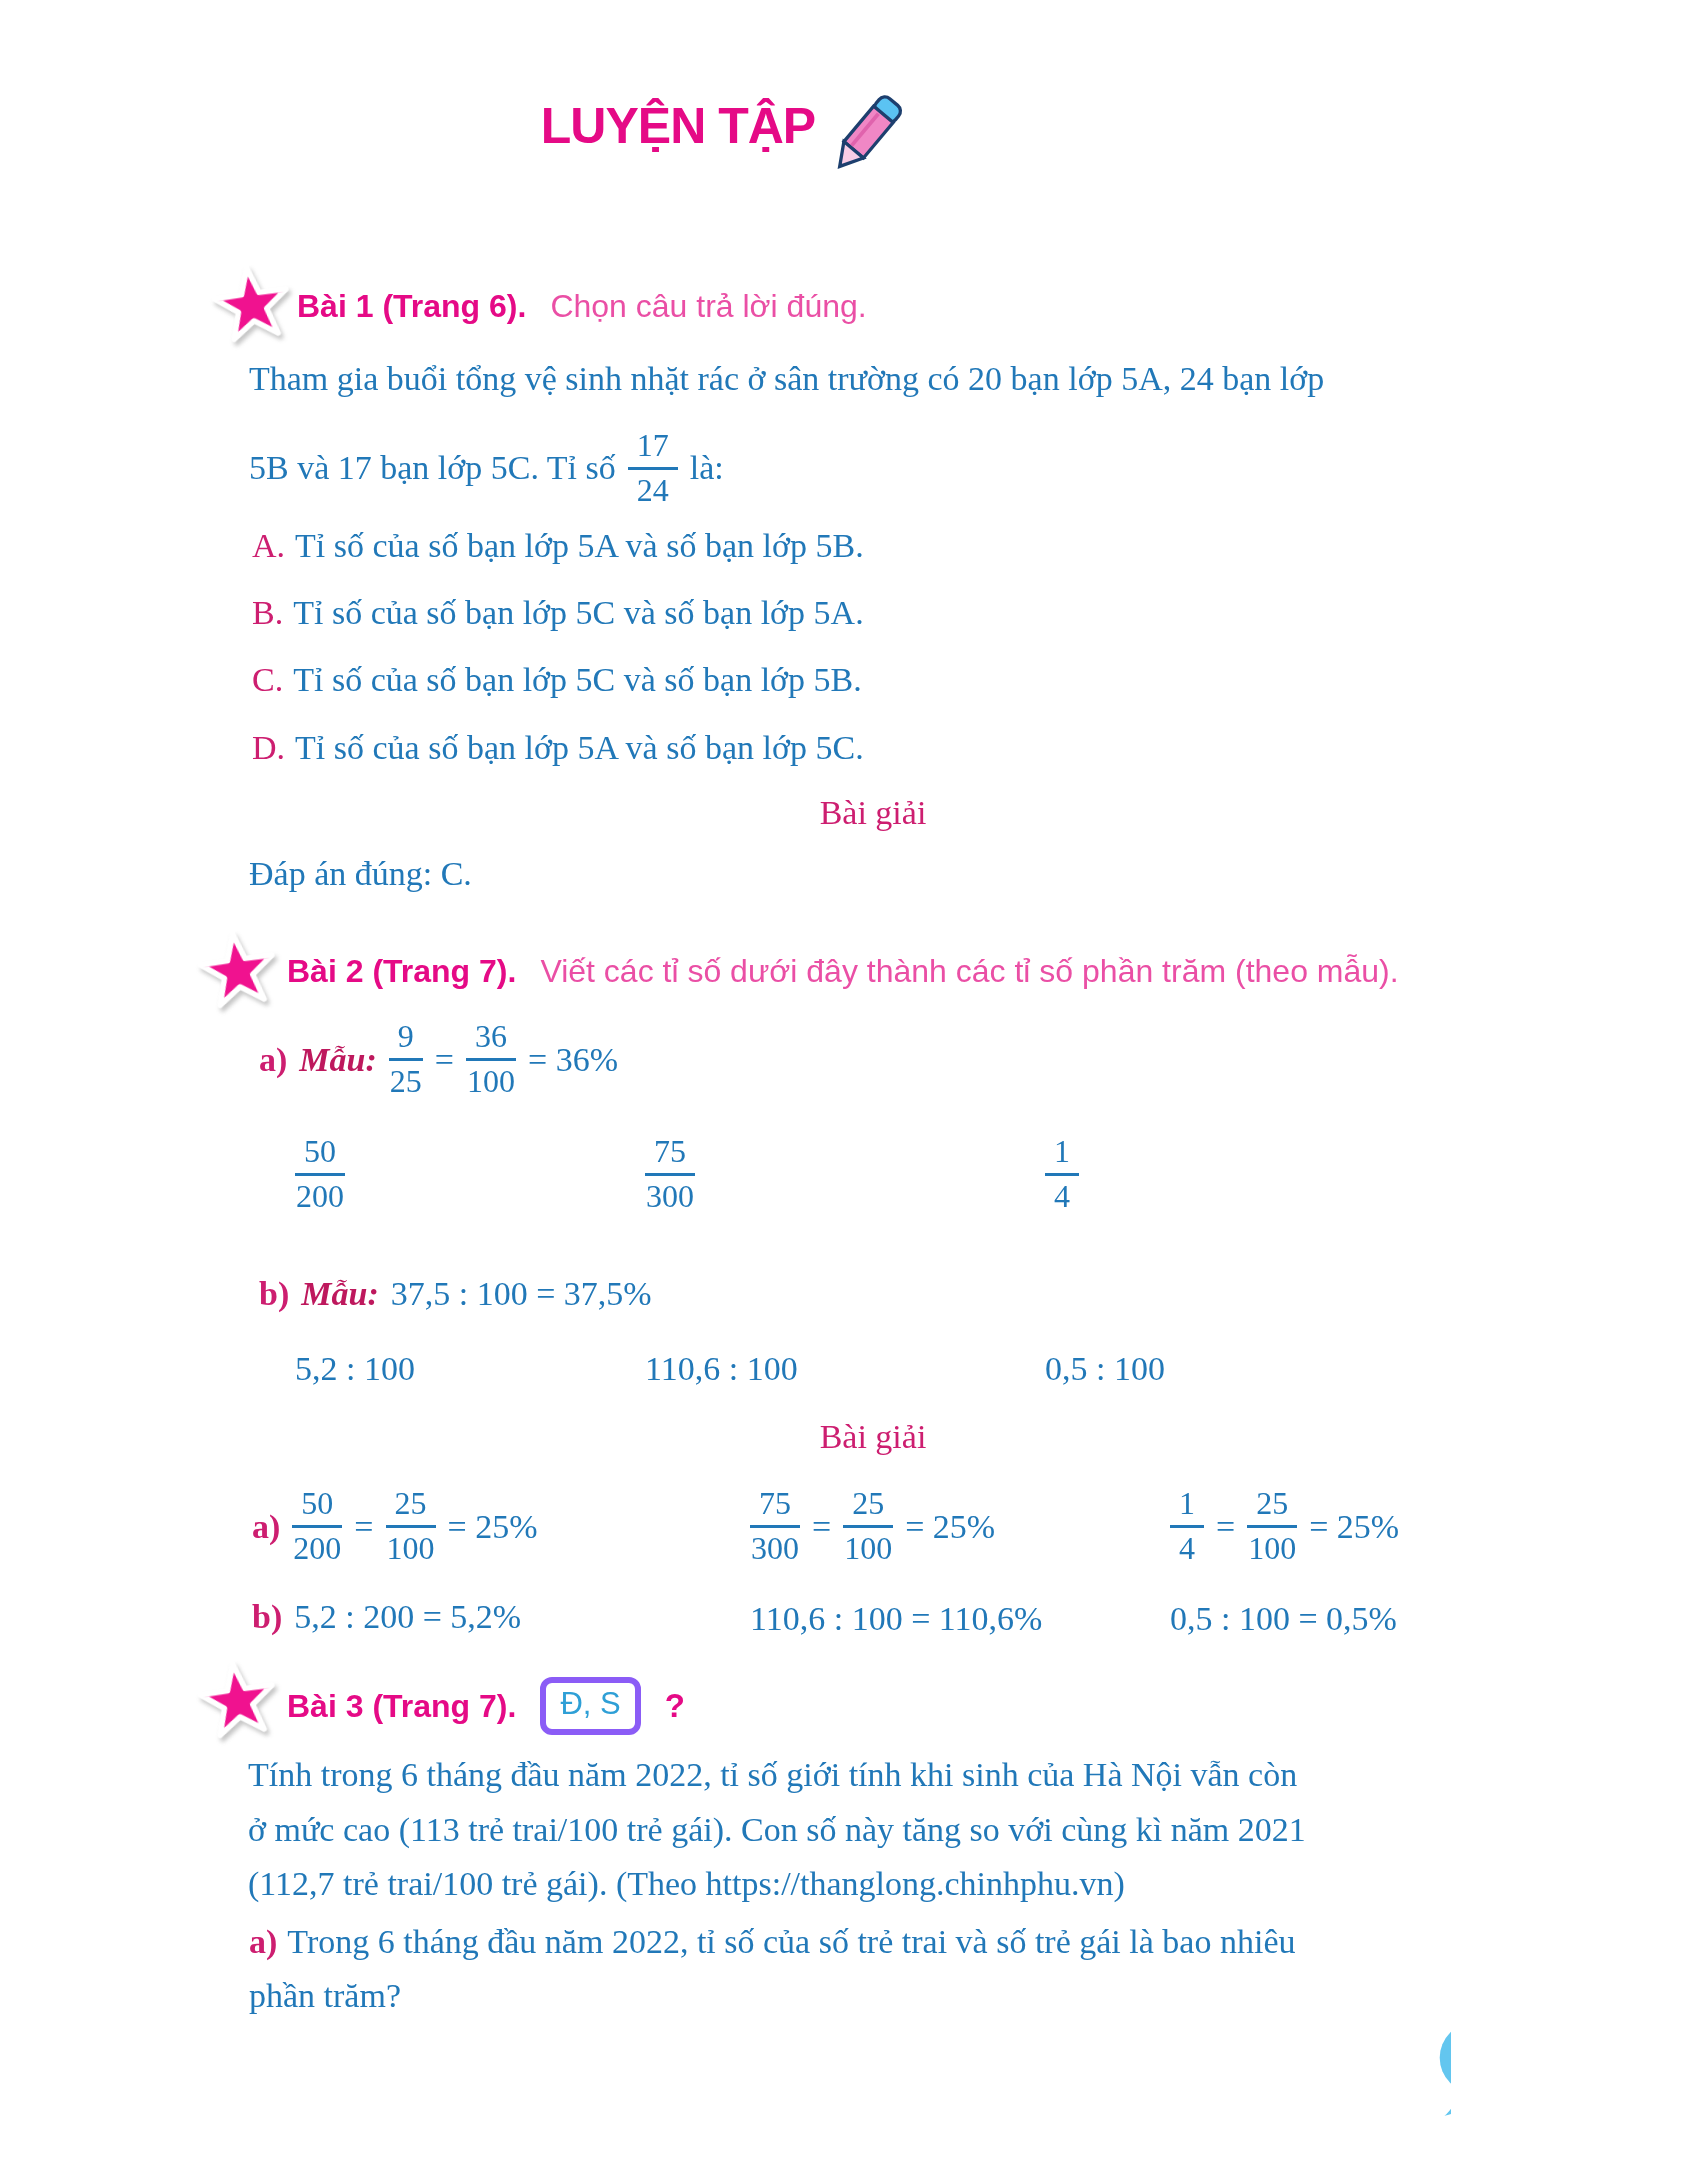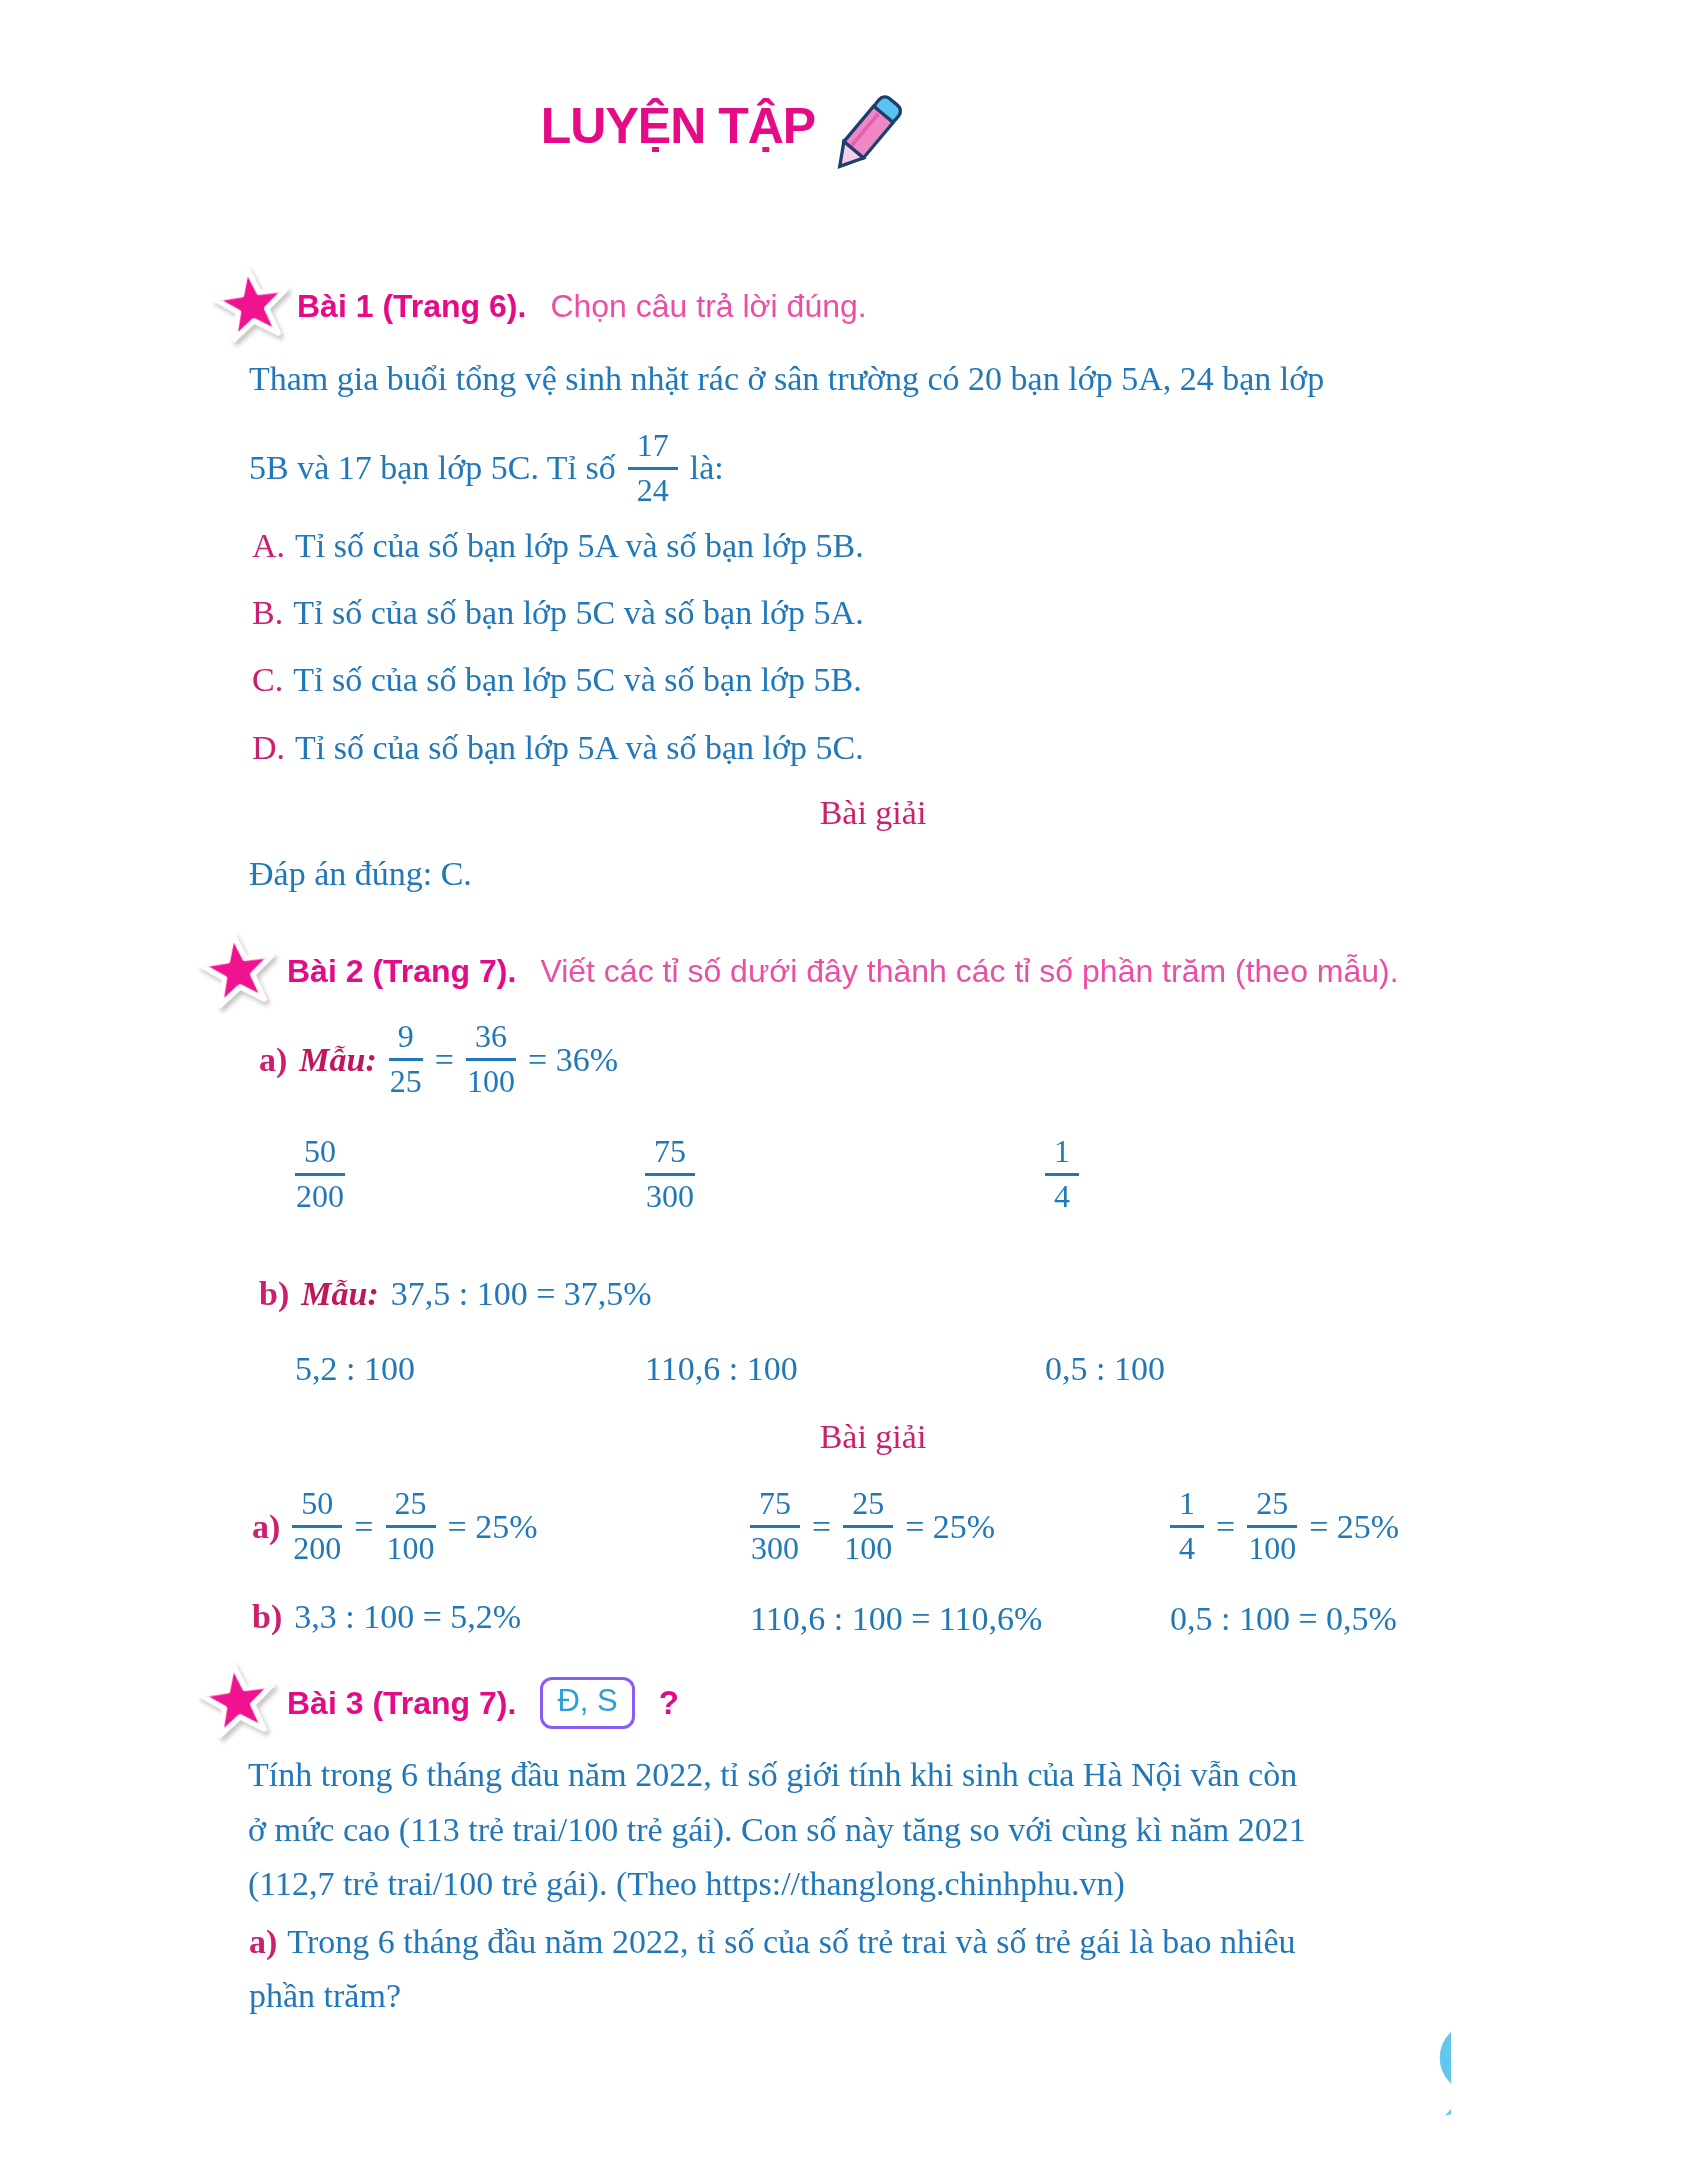--- a/index.html
+++ b/index.html
@@ -29,21 +29,21 @@
 
   
   .frac{display:inline-block;text-align:center;color:#2178b8;font-size:32px;line-height:1.05;vertical-align:middle;}
   .frac .num{display:block;border-bottom:3px solid #2178b8;padding:0 9px 4px;}
   .frac .den{display:block;padding-top:4px;text-align:center;}
   .eq-row{display:flex;align-items:center;gap:12px;color:#2178b8;font-size:34px;white-space:nowrap;}
   .part-label{color:#cd1e70;font-weight:bold;}
   .mau{color:#be185d;font-weight:bold;font-style:italic;}
 
   
-  .ds-box{display:inline-block;border:3px solid #8b5cf6;border-radius:12px;padding:2px 14px 7px;
+  .ds-box{display:inline-block;border:6px solid #8b5cf6;border-radius:12px;padding:2px 14px 7px;
           color:#2e9fd6;font-family:"Liberation Sans", sans-serif;font-size:31px;line-height:1.2;}
   .qmark{color:#e50a86;font-family:"Liberation Sans", sans-serif;font-weight:bold;font-size:33px;}
 
   
   .badge{left:1434px;top:2020px;width:79px;height:99px;}
   .badge svg{width:79px;height:99px;display:block;}
   .badge-num{position:absolute;left:0;top:14px;width:79px;text-align:center;
              font-family:"Liberation Sans", sans-serif;font-size:36px;color:#ffffff;}
 </style>
 </head>
@@ -189,21 +189,21 @@
     <span>=</span>
     <span class="frac">
       <span class="num">25</span>
       <span class="den">100</span>
     </span>
     <span>= 25%</span>
   </div>
 
   <div class="abs eq-row" style="left:252px;top:1598px;">
     <span class="part-label">b)</span>
-    <span>3,3 : 100 = 5,2%</span>
+    <span>5,2 : 200 = 5,2%</span>
   </div>
   <div class="abs body-text" style="left:750px;top:1598px;">110,6 : 100 = 110,6%</div>
   <div class="abs body-text" style="left:1170px;top:1598px;">0,5 : 100 = 0,5%</div>
 
   <div class="abs star" style="left:198px;top:1659px;">
     <svg viewBox="0 0 100 100">
         <path d="M50 6 L61.2 38.6 L95.6 39.3 L68.1 60.1 L78.1 93 L50 73.4 L21.9 93 L31.9 60.1 L4.4 39.3 L38.8 38.6 Z" fill="#f0128f" stroke="#ffffff" stroke-width="7" stroke-linejoin="round"></path>
       </svg>
   </div>
   <div class="abs heading-row" style="left:287px;top:1677px;">

